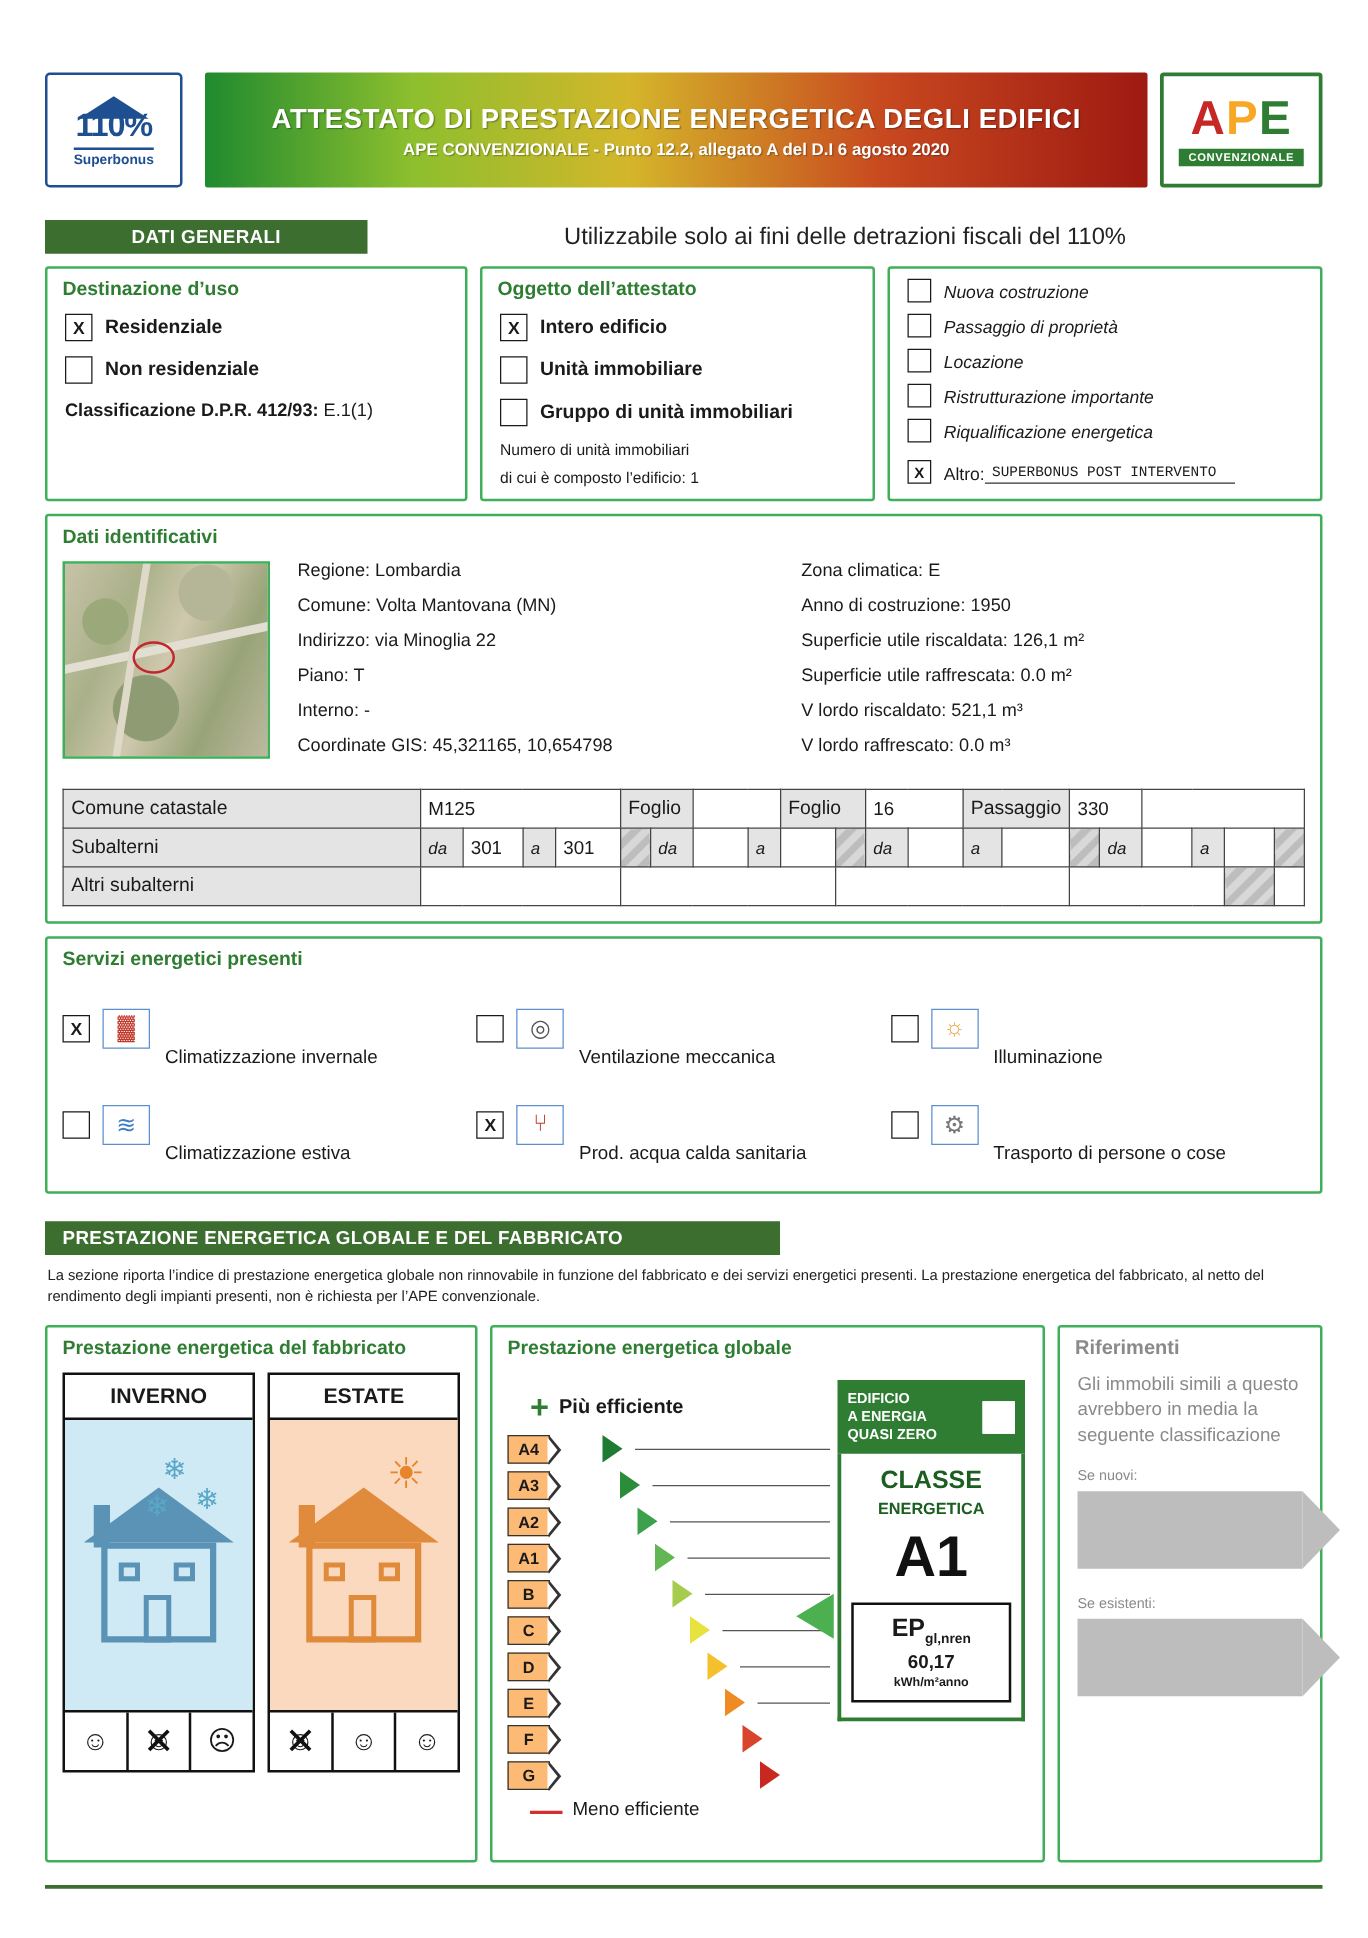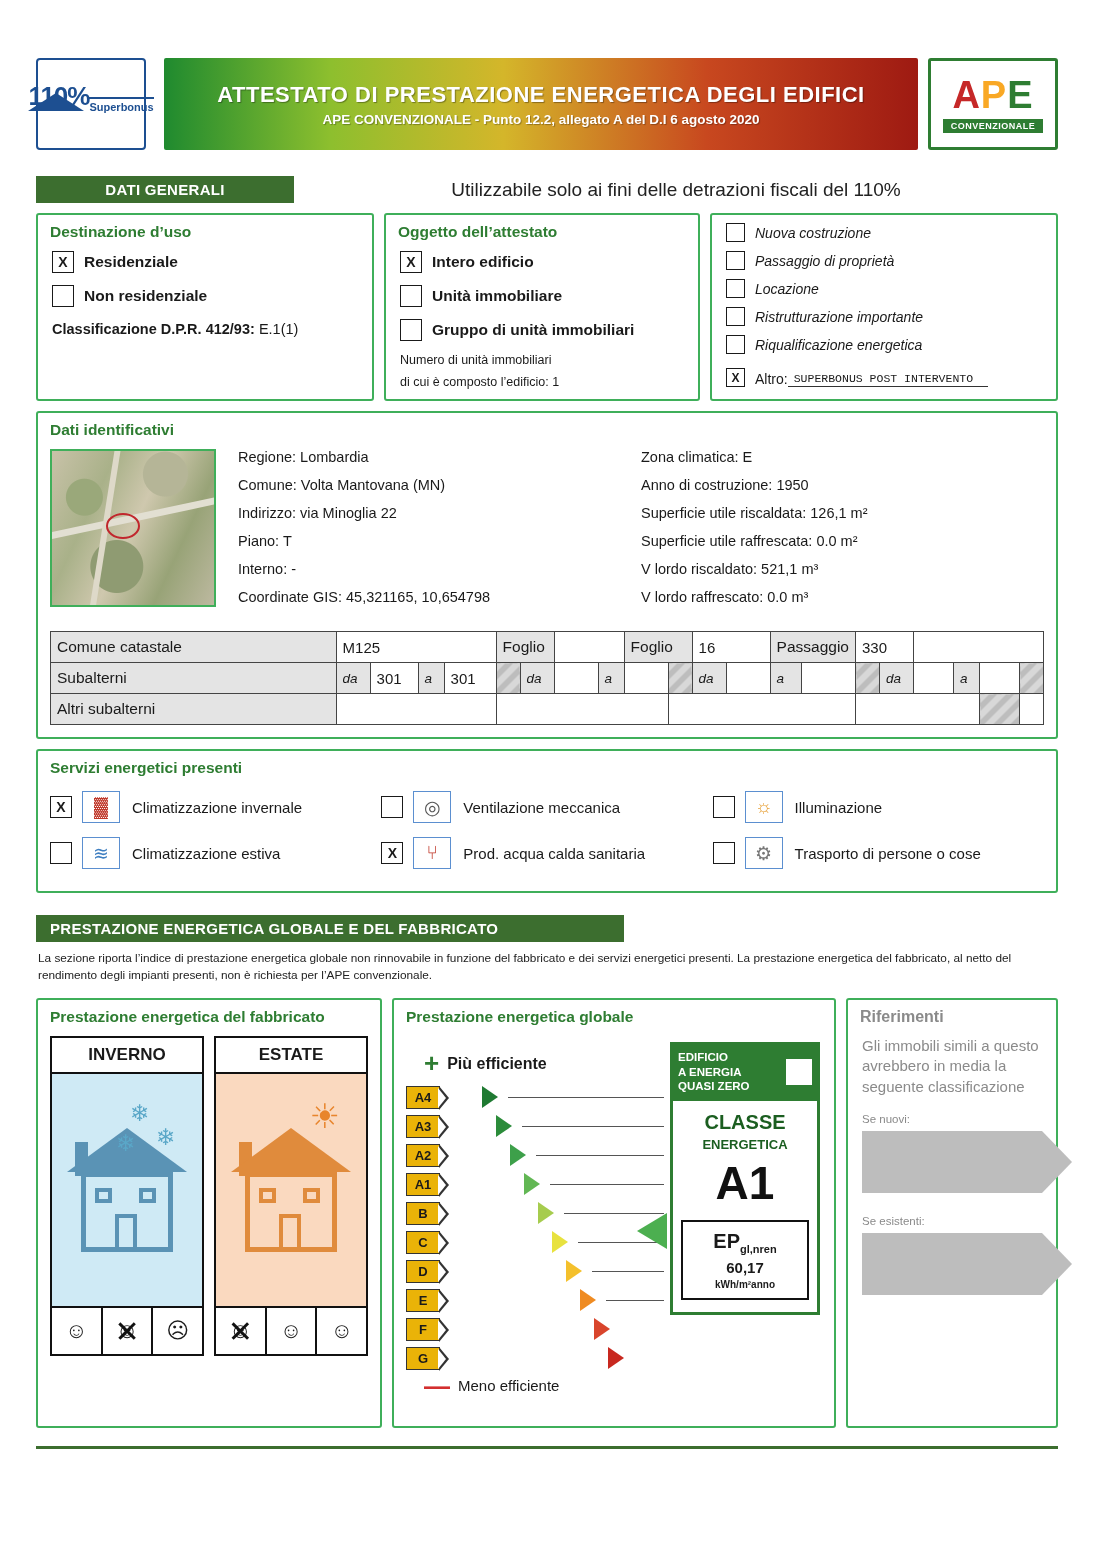--- a/index.html
+++ b/index.html
@@ -11,21 +11,21 @@
     color:#1a1a1a;
     position:relative;
     overflow:hidden;
   }
   .page { position:relative; width:1094px; height:1550px; padding:0 36px; }
 
   
   .header { display:flex; align-items:stretch; margin-top:58px; height:92px; gap:0; }
   .logo110 {
     width:110px; border:2px solid #1d4f91; border-radius:4px;
-    display:flex; flex-direction:row; align-items:center; justify-content:center;
+    display:flex; flex-direction:column; align-items:center; justify-content:center;
     background:#fff;
   }
   .logo110 .house { width:56px; height:26px; position:relative; }
   .logo110 .house:before{
     content:""; position:absolute; left:0; top:2px; width:0; height:0;
     border-left:28px solid transparent; border-right:28px solid transparent;
     border-bottom:18px solid #1d4f91;
   }
   .logo110 .pct { font-size:26px; font-weight:bold; color:#1d4f91; letter-spacing:-1px; margin-top:-16px;}
   .logo110 .sb { font-size:11px; color:#1d4f91; font-weight:bold; border-top:2px solid #1d4f91; padding-top:2px; margin-top:2px;}
@@ -95,21 +95,21 @@
   .catasto td.hdr { background:#e4e4e4; font-size:15.5px; }
   .catasto td.sm { font-size:13.5px;font-style:italic; }
   .catasto td.hatch { background:repeating-linear-gradient(135deg,#d8d8d8 0 6px,#bdbdbd 6px 12px); }
   .catasto td.gray { background:#e4e4e4; }
 
   
   #servizi { margin-top:10px; padding-bottom:12px; }
   .srow { display:flex; padding:4px 12px 0 12px; }
   .sitem { display:flex; align-items:center; width:33.33%; margin-bottom:10px; }
   .sicon { width:38px; height:32px; border:1.5px solid #5b8fd0; margin-left:10px; display:flex; align-items:center; justify-content:center; font-size:19px; }
-  .slabel { margin-left:12px; font-size:15px; }
+  .slabel { margin-left:12px; font-size:15px;margin-top:46px; }
 
   
   .descr { font-size:11.8px; color:#222; margin:8px 0 0 2px; line-height:1.45; }
   .perfrow { display:flex; gap:10px; margin-top:14px; height:430px; }
   .pf-left { width:346px; }
   .pf-mid { width:444px; }
   .pf-right { flex:1; }
 
   .seasons { display:flex; gap:10px; padding:0 12px 12px 12px; }
   .season { flex:1; border:2px solid #111; }
@@ -133,21 +133,21 @@
   .sun { position:absolute; right:26px; top:22px; color:#e8852c; font-size:34px; }
 
   
   .scale-wrap { padding:6px 10px 10px 12px; display:flex; }
   .scale-left { width:258px; }
   .plus { font-size:16px; font-weight:bold; color:#1a1a1a; margin:6px 0 6px 18px; display:flex; align-items:center; }
   .plus .sym { color:#2e7d32; font-size:26px; font-weight:bold; margin-right:8px; }
   .minus { font-size:15px; margin:6px 0 0 18px; display:flex; align-items:center; }
   .minus .sym { color:#d32f2f; font-size:26px; font-weight:bold; margin-right:8px; line-height:0; }
   .bar { display:flex; align-items:center; height:25px; margin-bottom:4px; }
-  .barlabel { width:34px; height:23px; border:1.5px solid #333; background:#eab308; font-size:13px; font-weight:bold;
+  .barlabel { width:34px; height:23px; border:1.5px solid #333; background:#fdba74; font-size:13px; font-weight:bold;
               display:flex; align-items:center; justify-content:center; position:relative; }
   .barlabel:after{ content:""; position:absolute; right:-10px; top:-1.5px; width:0;height:0;
                    border-top:12.5px solid transparent; border-bottom:12.5px solid transparent; border-left:10px solid #333; }
   .barlabel:before{ content:""; position:absolute; right:-7px; top:1px; width:0;height:0; z-index:2;
                    border-top:10.5px solid transparent; border-bottom:10.5px solid transparent; border-left:8px solid #fff; }
   .arrow { height:23px; margin-left:14px; position:relative; }
   .arrow:after{ content:""; position:absolute; right:-16px; top:0; width:0;height:0;
                 border-top:11.5px solid transparent; border-bottom:11.5px solid transparent; border-left:16px solid currentColor; }
   .arrow .fill { height:100%; background:currentColor; }
   .dline { flex:1; border-top:1.5px solid #555; margin-left:26px; }

